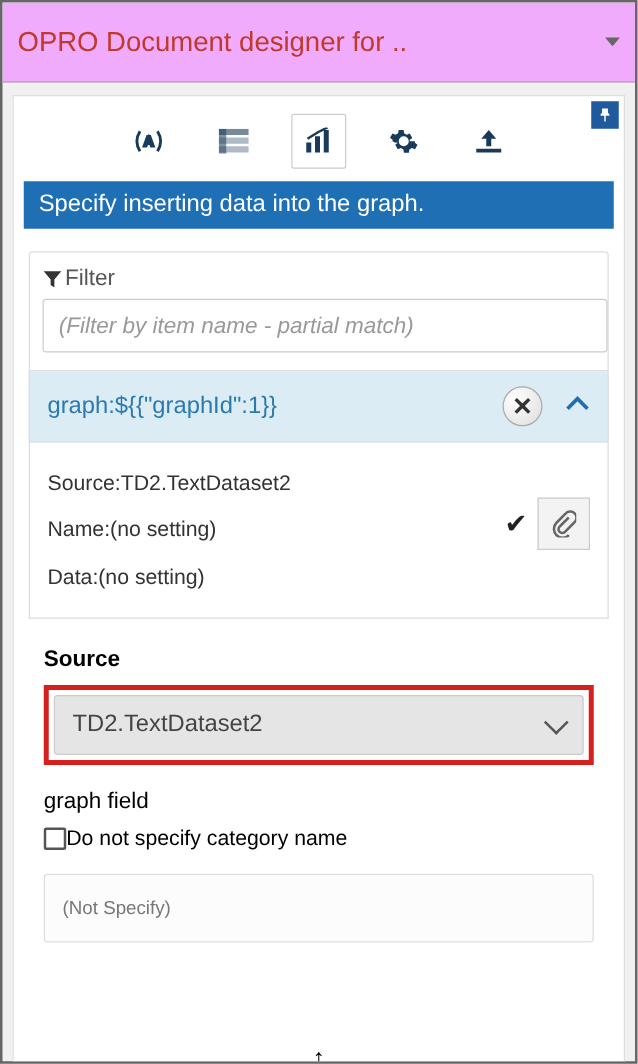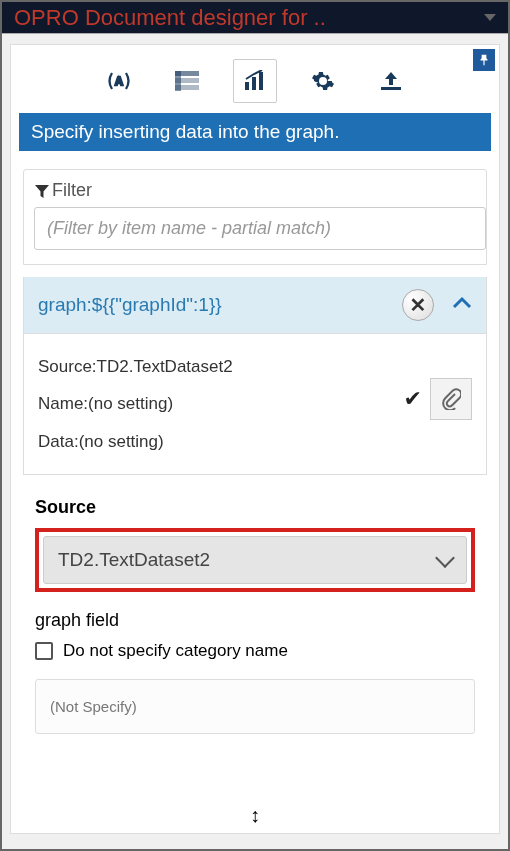--- a/index.html
+++ b/index.html
@@ -6,27 +6,27 @@
   body {
     font-family: Arial, Helvetica, sans-serif;
     background: #f0f0f0;
     width: 510px;
     height: 851px;
     overflow: hidden;
     border: 2px solid #666;
     position: relative;
   }
   .header {
-    background: #0f172a;
+    background: #f0abfc;
     border-bottom: 1px solid #aaa;
     padding: 8px 12px;
     display: flex;
     align-items: center;
     justify-content: space-between;
-    height: 32px;
+    height: 64px;
   }
   .header-title {
     color: #c0392b;
     font-size: 22px;
     font-weight: normal;
     white-space: nowrap;
     overflow: hidden;
     text-overflow: ellipsis;
   }
   .header-caret {
@@ -71,21 +71,21 @@
     display:flex;align-items:center;justify-content:center;
   }
   .section-bar {
     background: #1e6fb3;
     color: #fff;
     font-size: 19px;
     padding: 8px 12px;
     margin: 0 8px;
   }
   .filter-box {
-    margin: 18px 12px 12px 12px;
+    margin: 18px 12px 0 12px;
     border: 1px solid #ddd;
     border-radius: 3px 3px 0 0;
     padding: 10px 0 14px 10px;
   }
   .filter-label {
     display: flex; align-items: center;
     font-size: 18px;
     color: #555;
     margin-bottom: 6px;
     gap: 2px;
@@ -165,21 +165,21 @@
     align-items:center;
     cursor:pointer;
   }
   .chev {
     width:14px;height:14px;
     border-right:2px solid #555;
     border-bottom:2px solid #555;
     transform: rotate(45deg);
     margin-top:-5px;
   }
-  .chk-row { display:flex; align-items:center; gap:10px; margin: 8px 0 18px 0;}
+  .chk-row { display:flex; align-items:center; margin: 8px 0 18px 0;}
   .chk {
     width:18px;height:18px; border:2px solid #555; border-radius:2px;
     cursor:pointer;
   }
   .chk-label { font-size: 17px; }
   .notsel-box {
     border: 1px solid #ddd;
     border-radius: 3px;
     padding: 18px 14px;
     font-size: 15px;

